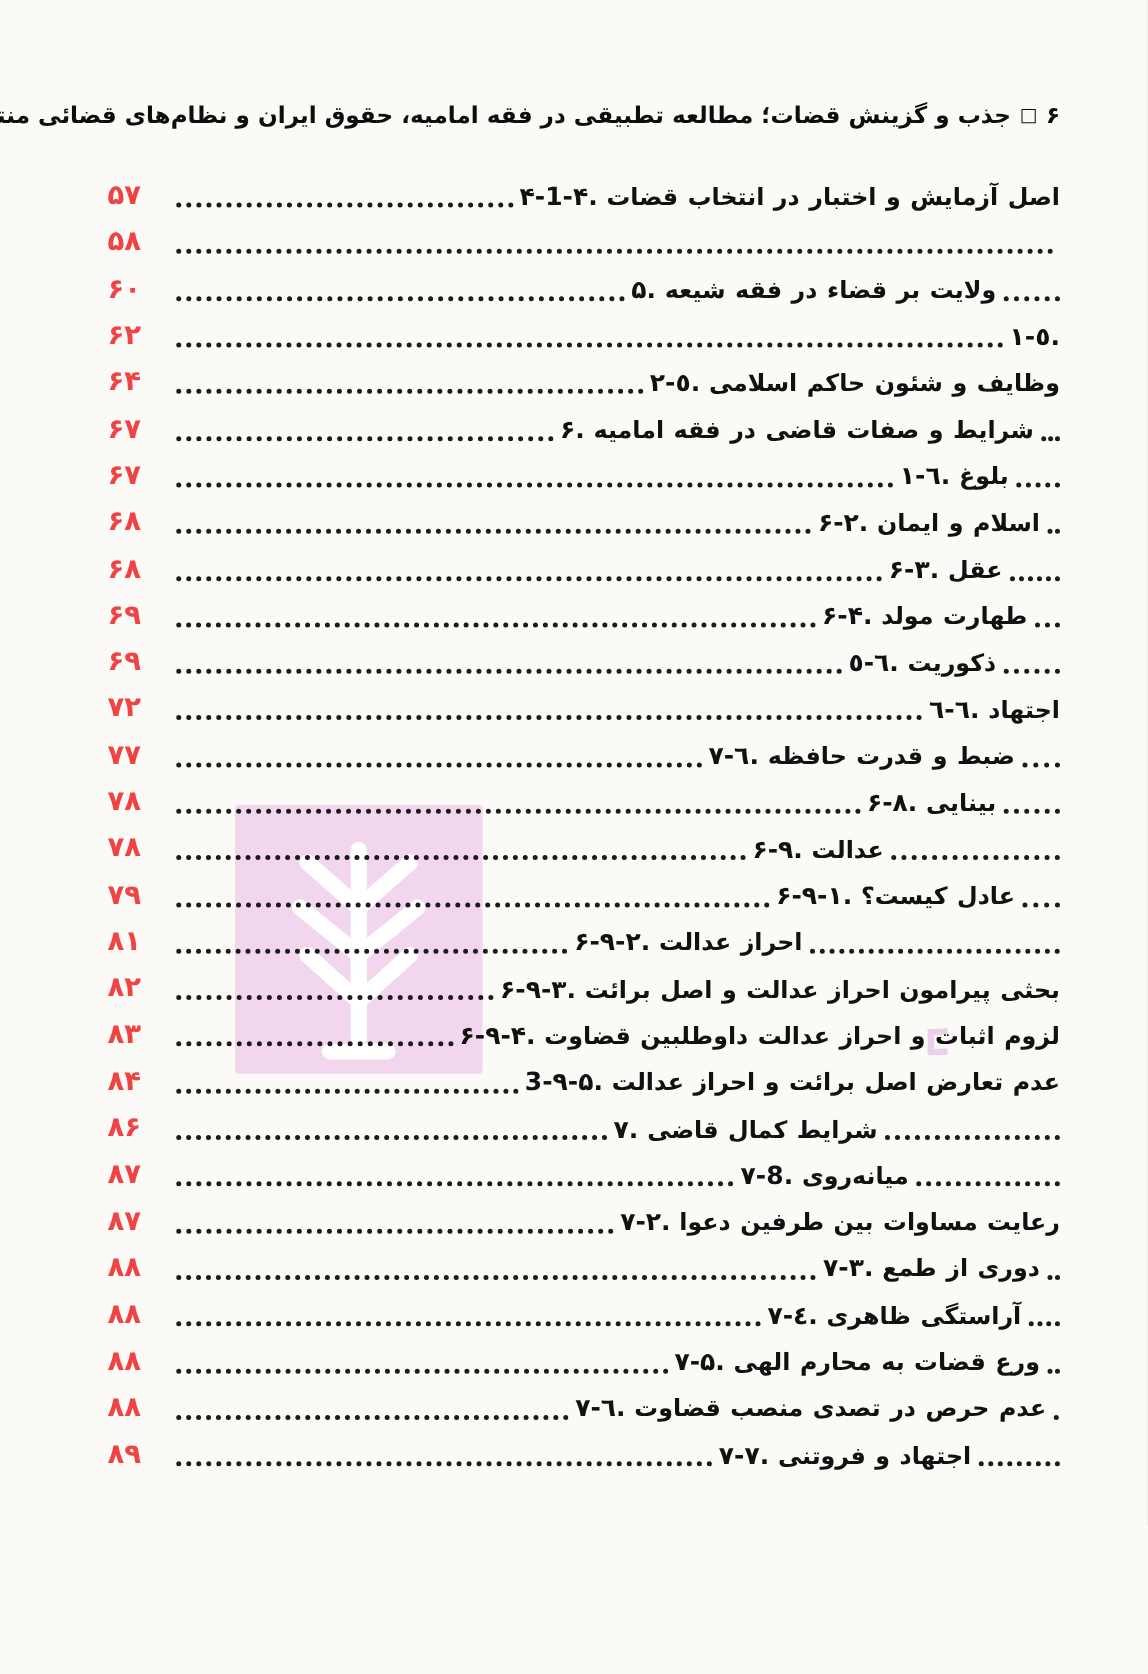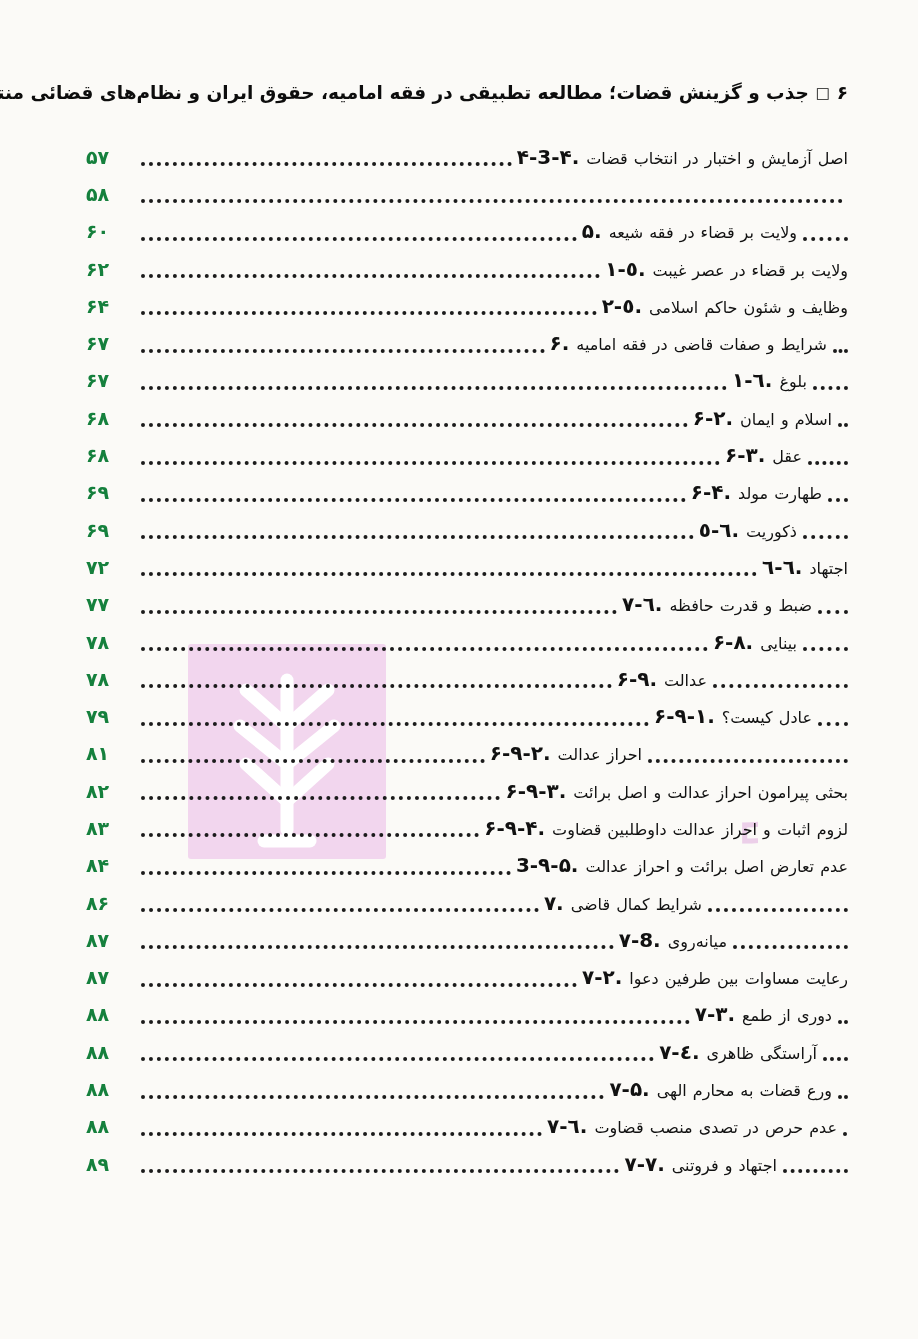--- a/index.html
+++ b/index.html
@@ -15,35 +15,35 @@
     font-size:18.5px;font-weight:bold;color:#0d0d0d;
     white-space:nowrap;letter-spacing:-0.2px;
   }
   .running-header .sep{display:inline-block;margin:0 7px;font-size:15px;transform:translateY(-1px);}
   
   .watermark{position:absolute;left:188px;top:638px;width:570px;height:235px;z-index:0;pointer-events:none;}
   
   .toc{position:absolute;top:138px;left:86px;width:762px;z-index:1;}
   .row{display:flex;align-items:center;height:37.3px;direction:ltr;}
   .pg{
-    flex:0 0 52px;font-size:19px;font-weight:bold;color:#15803d;
+    flex:0 0 52px;font-size:22px;font-weight:bold;color:#ef4444;
     direction:ltr;text-align:left;letter-spacing:0.5px;
   }
   .leader,.tail{
     border-bottom:4px dotted #1b1b1b;height:1px;transform:translateY(7px);
   }
   .leader{flex:1 1 auto;margin:0 5px 0 3px;}
   .tail{flex:0 0 auto;margin-left:6px;}
   .ent{flex:0 0 auto;display:flex;align-items:baseline;max-width:640px;}
   .num{
     font-size:20px;font-weight:bold;direction:ltr;unicode-bidi:isolate;
     letter-spacing:-0.5px;white-space:nowrap;
   }
   .ttl{
-    font-size:16px;font-weight:normal;direction:rtl;unicode-bidi:isolate;
+    font-size:19px;font-weight:bold;direction:rtl;unicode-bidi:isolate;
     margin-left:7px;white-space:nowrap;word-spacing:1px;
   }
 </style>
 </head>
 <body>
 
 <div class="page">
 
   <div class="running-header">
     <span>۶</span><span class="sep">□</span><span>جذب و گزینش قضات؛ مطالعه تطبیقی در فقه امامیه، حقوق ایران و نظام‌های قضائی منتخب</span>
@@ -64,21 +64,21 @@
       </g>
       <text x="562" y="172" text-anchor="end" direction="rtl" font-family="DejaVu Sans, sans-serif" font-size="128" font-weight="bold" fill="none" stroke="#eccfe9" stroke-width="5">ادبازار</text>
     </svg>
   </div>
 
   <div class="toc" id="toc">
       <div class="row">
         <span class="pg">۵۷</span>
         <span class="leader"></span>
         <span class="ent">
-          <span class="num">۴-3-۴.</span>
+          <span class="num">۴-1-۴.</span>
           <span class="ttl" dir="rtl">اصل آزمایش و اختبار در انتخاب قضات</span>
         </span>
       </div>
       <div class="row">
         <span class="pg">۵۸</span>
         <span class="leader"></span>
       </div>
       <div class="row">
         <span class="pg">۶۰</span>
         <span class="leader"></span>
@@ -86,21 +86,20 @@
           <span class="num">۵.</span>
           <span class="ttl" dir="rtl">ولایت بر قضاء در فقه شیعه</span>
         </span>
         <span class="tail" style="width: 45px;"></span>
       </div>
       <div class="row">
         <span class="pg">۶۲</span>
         <span class="leader"></span>
         <span class="ent">
           <span class="num">٥-١.</span>
-          <span class="ttl" dir="rtl">ولایت بر قضاء در عصر غیبت</span>
         </span>
       </div>
       <div class="row">
         <span class="pg">۶۴</span>
         <span class="leader"></span>
         <span class="ent">
           <span class="num">٥-٢.</span>
           <span class="ttl" dir="rtl">وظایف و شئون حاکم اسلامی</span>
         </span>
       </div>

